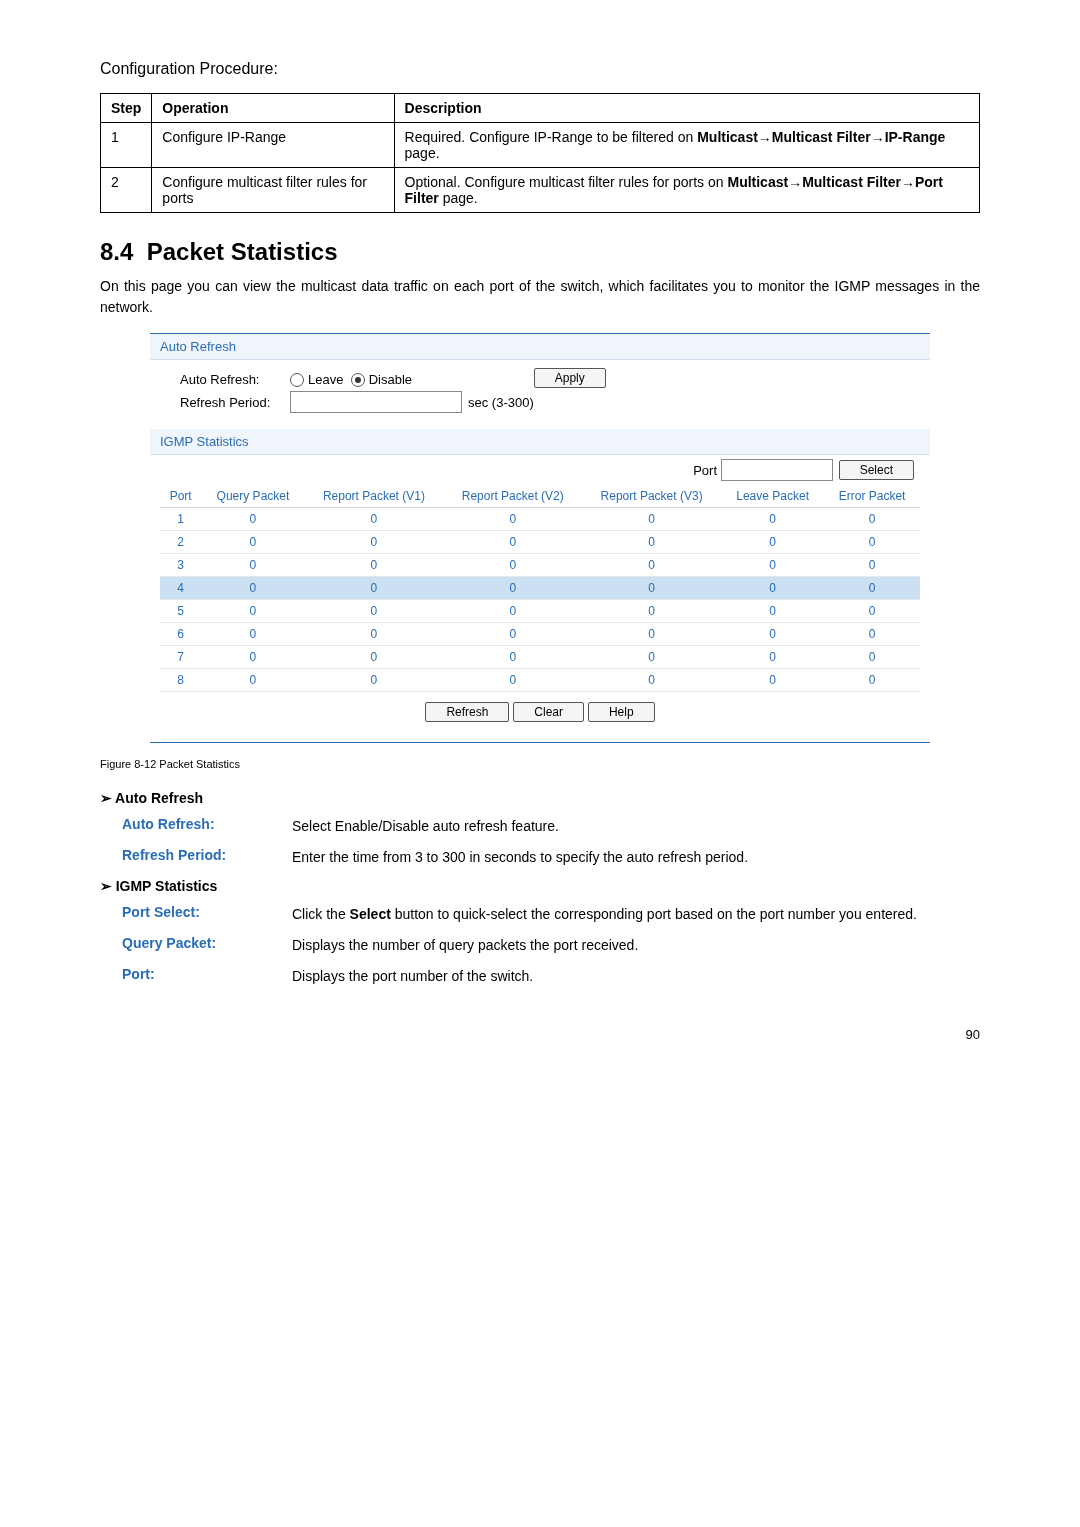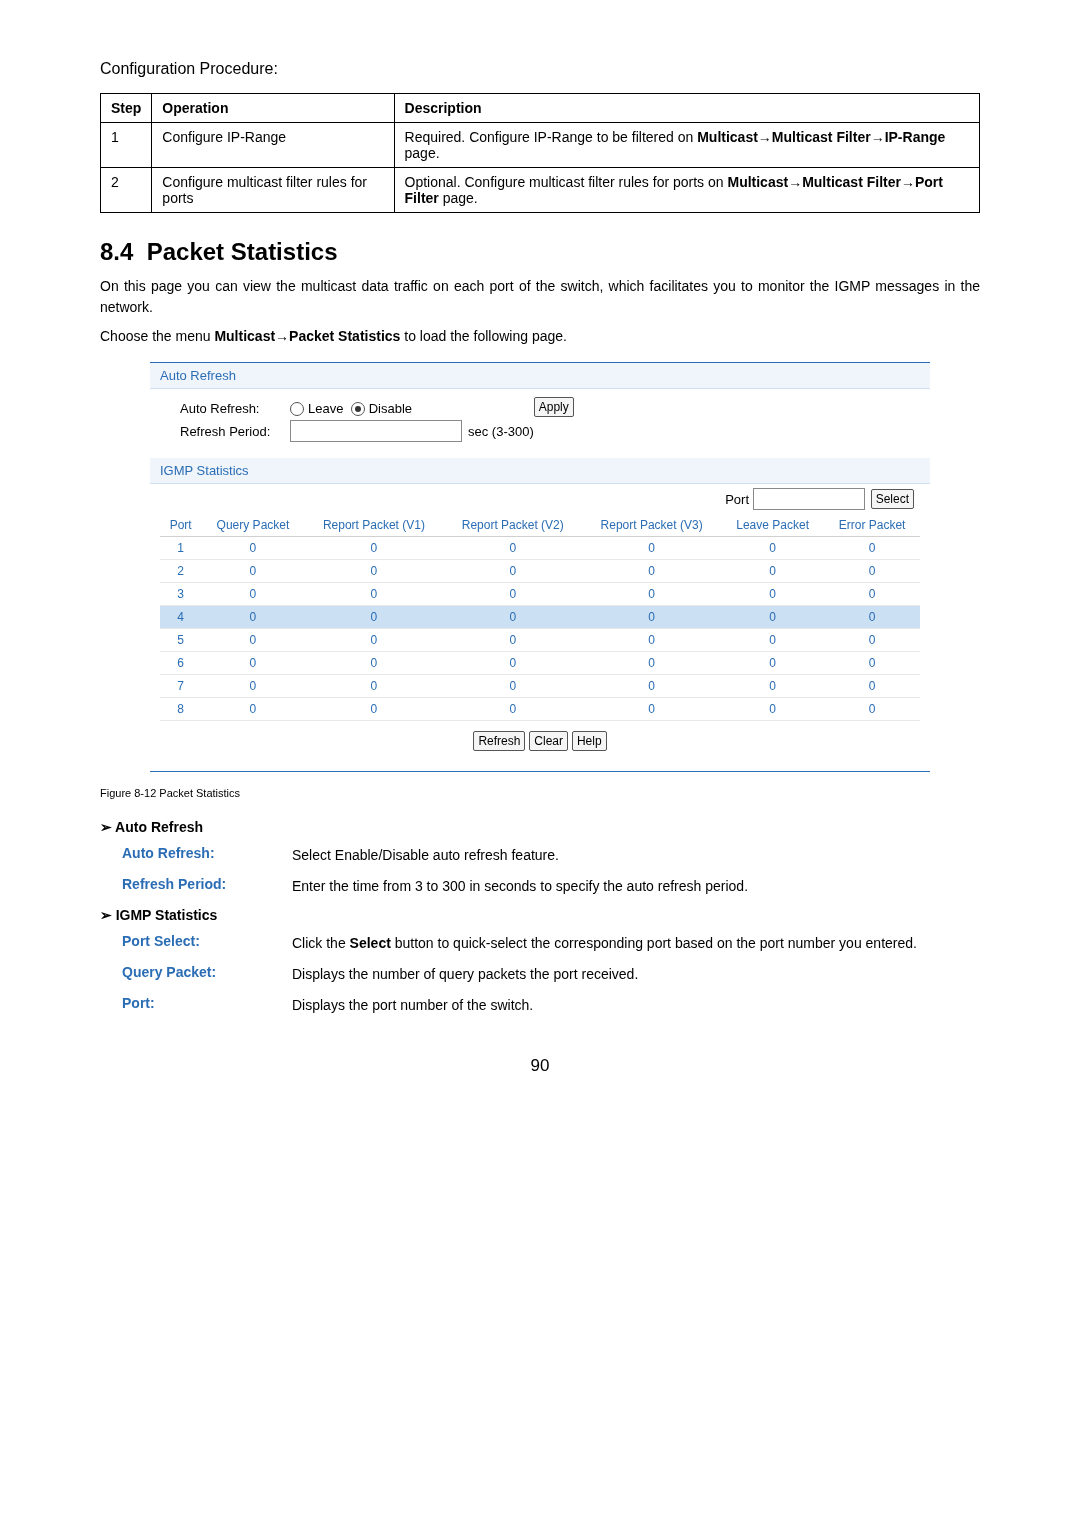--- a/index.html
+++ b/index.html
@@ -95,21 +95,21 @@
   background: #fff;
   height: 20px;
   width: 170px;
   display: inline-block;
   margin-right: 6px;
 }
 .btn {
   display: inline-block;
   border: 1px solid #555;
   background: #f5f5f5;
-  padding: 2px 4px;
+  padding: 2px 20px;
   font-size: 12px;
   border-radius: 2px;
   cursor: pointer;
 }
 .btn-group {
   text-align: center;
   padding: 10px 0;
 }
 .igmp-head-row {
   display: flex;
@@ -171,22 +171,22 @@
   color: #2a6db5;
   font-weight: bold;
   flex-shrink: 0;
 }
 .def-text {
   flex: 1;
   line-height: 1.5;
   text-align: justify;
 }
 .page-num {
-  text-align: center;
-  font-size: 17px;
+  text-align: right;
+  font-size: 13px;
   margin-top: 40px;
 }
 .apply-pos {
   float: right;
   position: relative;
   top: -24px;
 }
 </style>
 </head>
 <body>
@@ -218,23 +218,20 @@
     </tr>
   </tbody>
     </table>
 
   <h2 class="section">
     <span>8.4</span>&nbsp;&nbsp;<span>Packet Statistics</span>
   </h2>
 
   <p class="body">On this page you can view the multicast data traffic on each port of the switch, which facilitates you to monitor the IGMP messages in the network.</p>
 
-  <p class="body">
-    <span>Choose the menu </span><span class="menu-path">Multicast→Packet Statistics</span><span> to load the following page.</span>
-  </p>
 
   <div class="fig-wrap">
     <div class="section-hdr">Auto Refresh</div>
     <div class="section-body">
       <div class="ar-row">
         <span class="ar-label">Auto Refresh:</span>
         <span class="radio"></span>
         <span>Leave</span>
         &nbsp;&nbsp;
         <span class="radio sel"></span>

